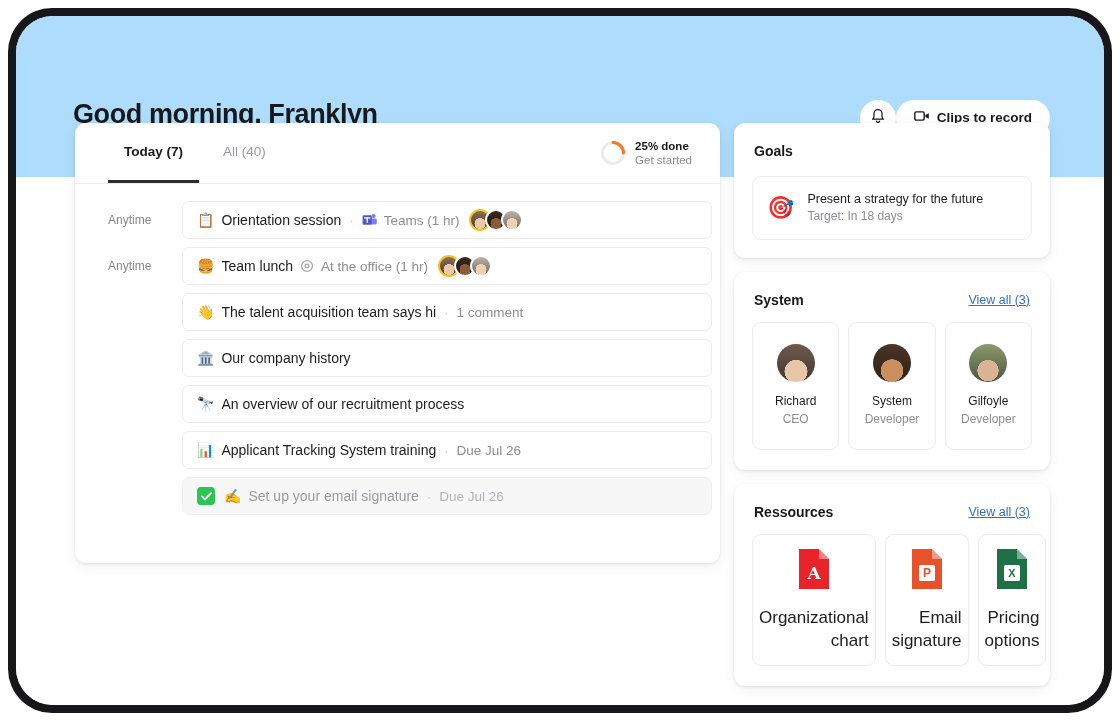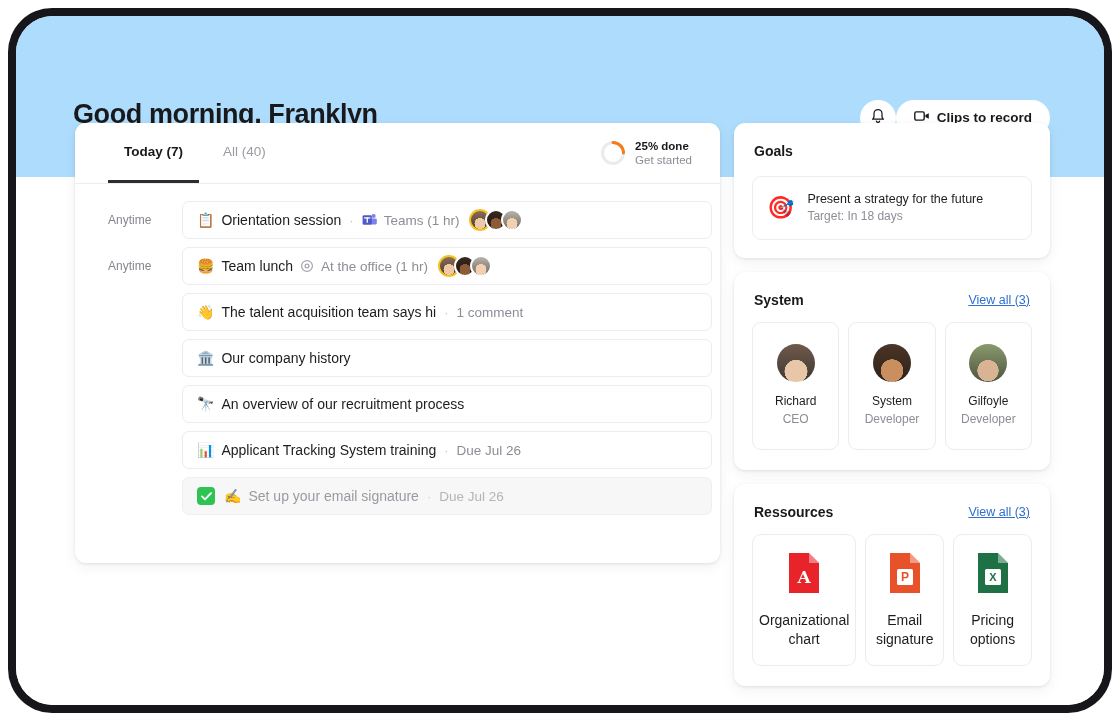--- a/index.html
+++ b/index.html
@@ -204,21 +204,21 @@
   #people-card .p-avatar {
     width: 38px; height: 38px; border-radius: 50%;
     background-size: cover; background-position: center 20%;
     margin-bottom: 10px;
   }
   .p-name { font-size: 12px; color: #1d1d20; line-height: 1.5; }
   .p-role { font-size: 12px; color: #8d8d96; line-height: 1.5; }
 
   #resources-card .tile { height: 132px; padding: 12px 6px; }
   .file-icon { margin-bottom: 12px; }
-  .r-name { font-size: 14px; color: #1d1d20; line-height: 1.32; }
+  .r-name { font-size: 17px; color: #1d1d20; line-height: 1.32; text-align: right; }
 </style>
 </head>
 <body>
 
 <div id="device-frame">
   <div id="device-screen">
 
     <div id="blue-band"></div>
     <div id="app-body"></div>
 

